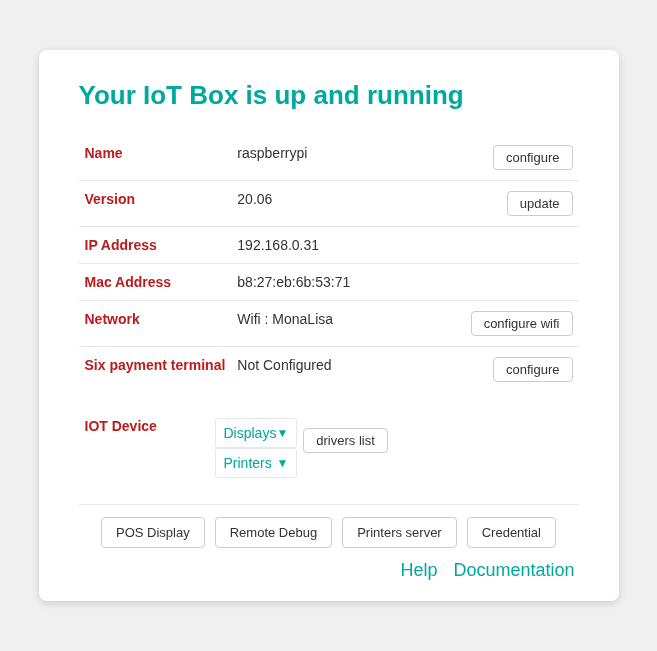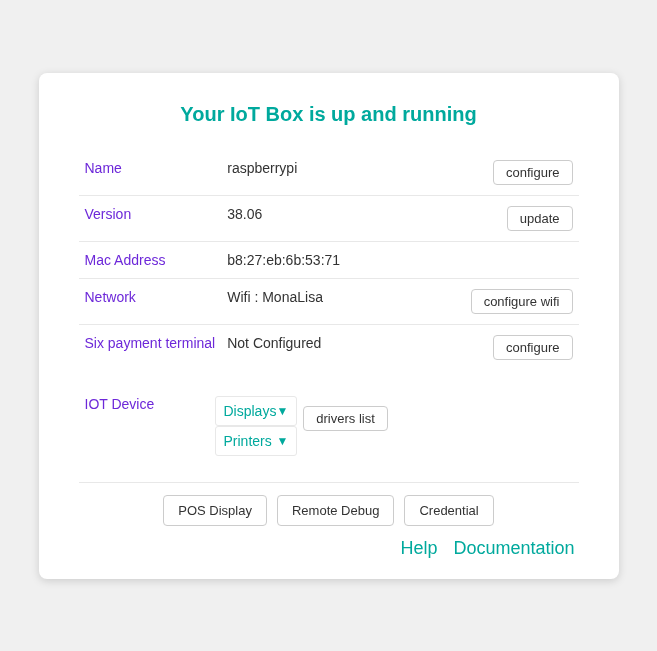--- a/index.html
+++ b/index.html
@@ -15,43 +15,43 @@
     }
     .card {
       background: #fff;
       border-radius: 8px;
       box-shadow: 0 2px 8px rgba(0,0,0,0.15);
       width: 580px;
       padding: 30px 40px 20px 40px;
     }
     .title {
       color: #00a99d;
-      font-size: 20px;
+      font-size: 26px;
       font-weight: bold;
-      text-align: center;
+      text-align: left;
       margin-bottom: 24px;
     }
     .info-table {
       width: 100%;
       border-collapse: collapse;
       margin-bottom: 16px;
     }
     .info-table tr {
       border-bottom: 1px solid #e8e8e8;
     }
     .info-table tr:last-child {
       border-bottom: none;
     }
     .info-table td {
       padding: 10px 6px;
       vertical-align: top;
     }
     .label-col {
-      font-weight: normal;
-      color: #6d28d9;
+      font-weight: bold;
+      color: #b91c1c;
       width: 130px;
       white-space: nowrap;
     }
     .value-col {
       color: #333;
       flex: 1;
     }
     .action-col {
       text-align: right;
       width: 120px;
@@ -143,22 +143,27 @@
 
   <table class="info-table">
     <tbody id="info-rows">
         <tr>
           <td class="label-col">Name</td>
           <td class="value-col">raspberrypi</td>
           <td class="action-col"><button class="btn">configure</button></td>
         </tr>
         <tr>
           <td class="label-col">Version</td>
-          <td class="value-col">38.06</td>
+          <td class="value-col">20.06</td>
           <td class="action-col"><button class="btn">update</button></td>
+        </tr>
+        <tr>
+          <td class="label-col">IP Address</td>
+          <td class="value-col">192.168.0.31</td>
+          <td class="action-col"></td>
         </tr>
         <tr>
           <td class="label-col">Mac Address</td>
           <td class="value-col">b8:27:eb:6b:53:71</td>
           <td class="action-col"></td>
         </tr>
         <tr>
           <td class="label-col">Network</td>
           <td class="value-col">Wifi : MonaLisa</td>
           <td class="action-col"><button class="btn">configure wifi</button></td>
@@ -194,20 +199,21 @@
             </div>
           </div>
         </td>
       </tr>
     </tbody>
   </table>
 
   <div class="footer-buttons" id="footer-buttons">
       <button class="footer-btn">POS Display</button>
       <button class="footer-btn">Remote Debug</button>
+      <button class="footer-btn">Printers server</button>
       <button class="footer-btn">Credential</button>
     </div>
 
   <div class="bottom-links" id="bottom-links">
       <a href="#" class="bottom-link">Help</a>
       <a href="#" class="bottom-link">Documentation</a>
     </div>
 </div>
 
 </body></html>

